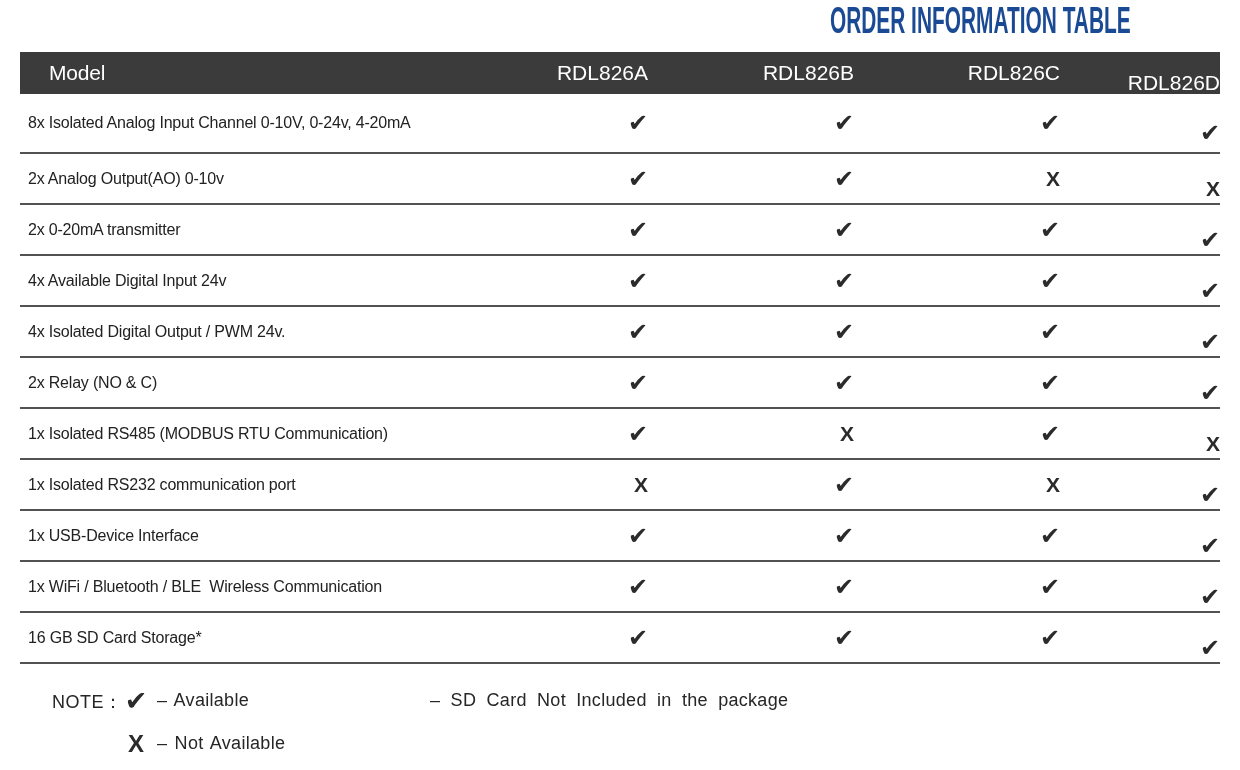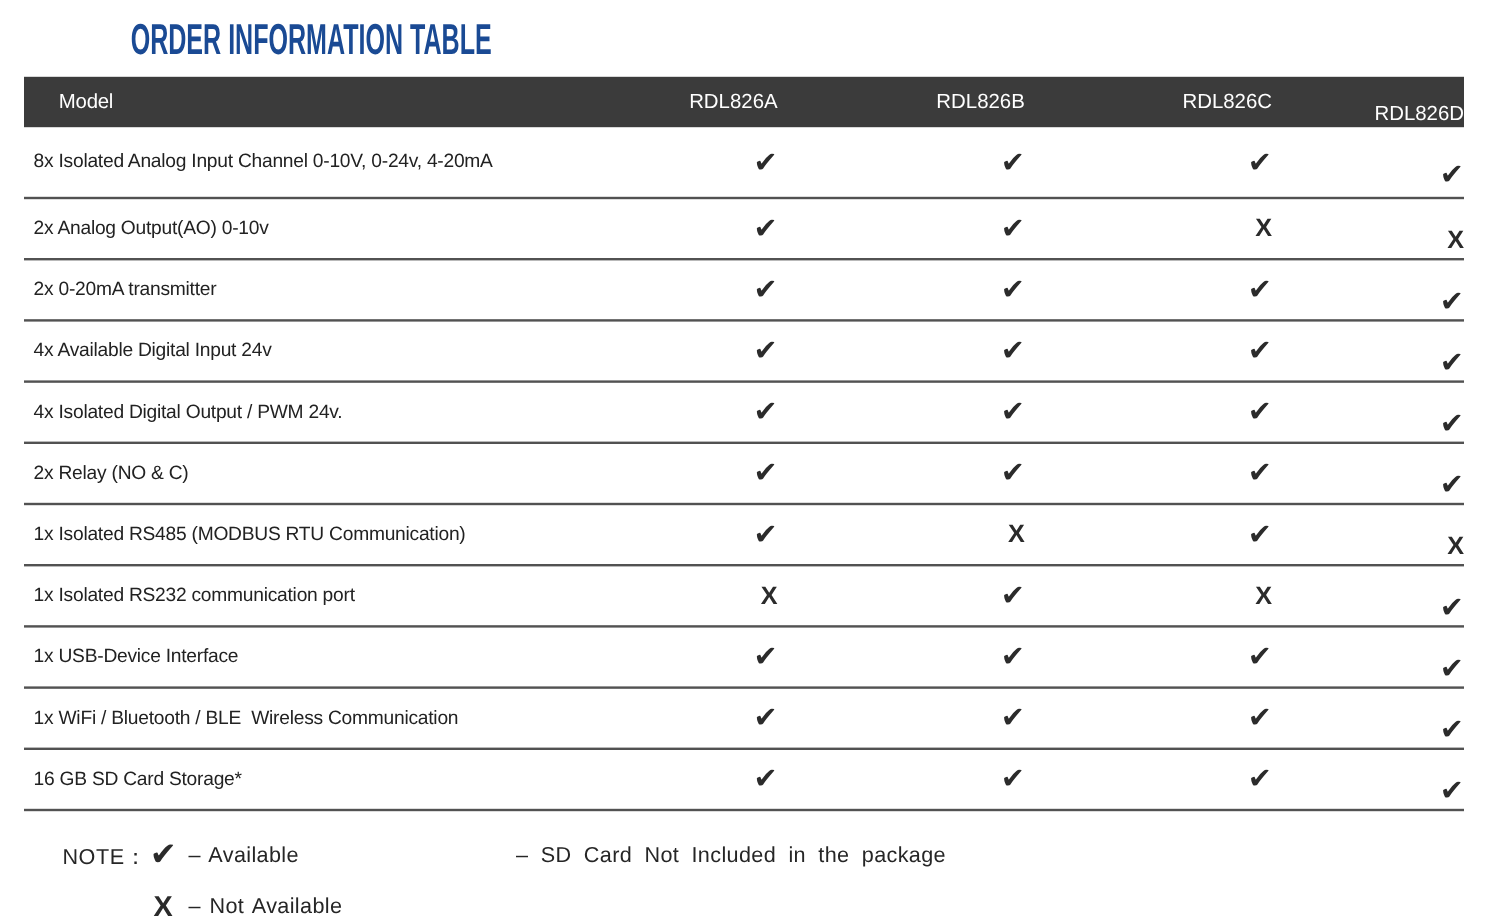--- a/index.html
+++ b/index.html
@@ -5,39 +5,39 @@
   html,body{margin:0;padding:0;background:#ffffff;}
   .page{
     position:relative;
     width:1240px;height:770px;
     background:#fff;
     font-family:"Liberation Sans","DejaVu Sans",sans-serif;
     color:#222;
     overflow:hidden;
   }
   
-  .title-wrap{ text-align:left; padding-top:12px; height:44px; }
+  .title-wrap{ text-align:right; height:44px; }
   .page-title{
     display:inline-block;
     font-size:36px;
     font-weight:bold;
     color:var(--title_blue,#1a4a94);
     letter-spacing:0px;
     transform:scaleX(0.58);
     transform-origin:center top;
     white-space:nowrap;
   }
   
   .order-table{ margin:8px 20px 0 20px; width:1200px; }
   .thead{
     display:flex; align-items:center;
     height:42px;
     background:var(--header_bar,#3b3b3b);
     color:#fff;
-    font-size:17px;
+    font-size:21px;
   }
   .row{
     display:flex; align-items:center;
     height:49px;
     border-bottom:2px solid var(--grid_line,#525252);
     font-size:16px;
   }
   .row:first-child{ height:58px; }
   .cell-feature{ flex:0 0 422px; padding-left:8px; box-sizing:border-box; white-space:pre; letter-spacing:-0.2px; }
   .thead .cell-feature{ padding-left:29px; font-weight:normal; }

